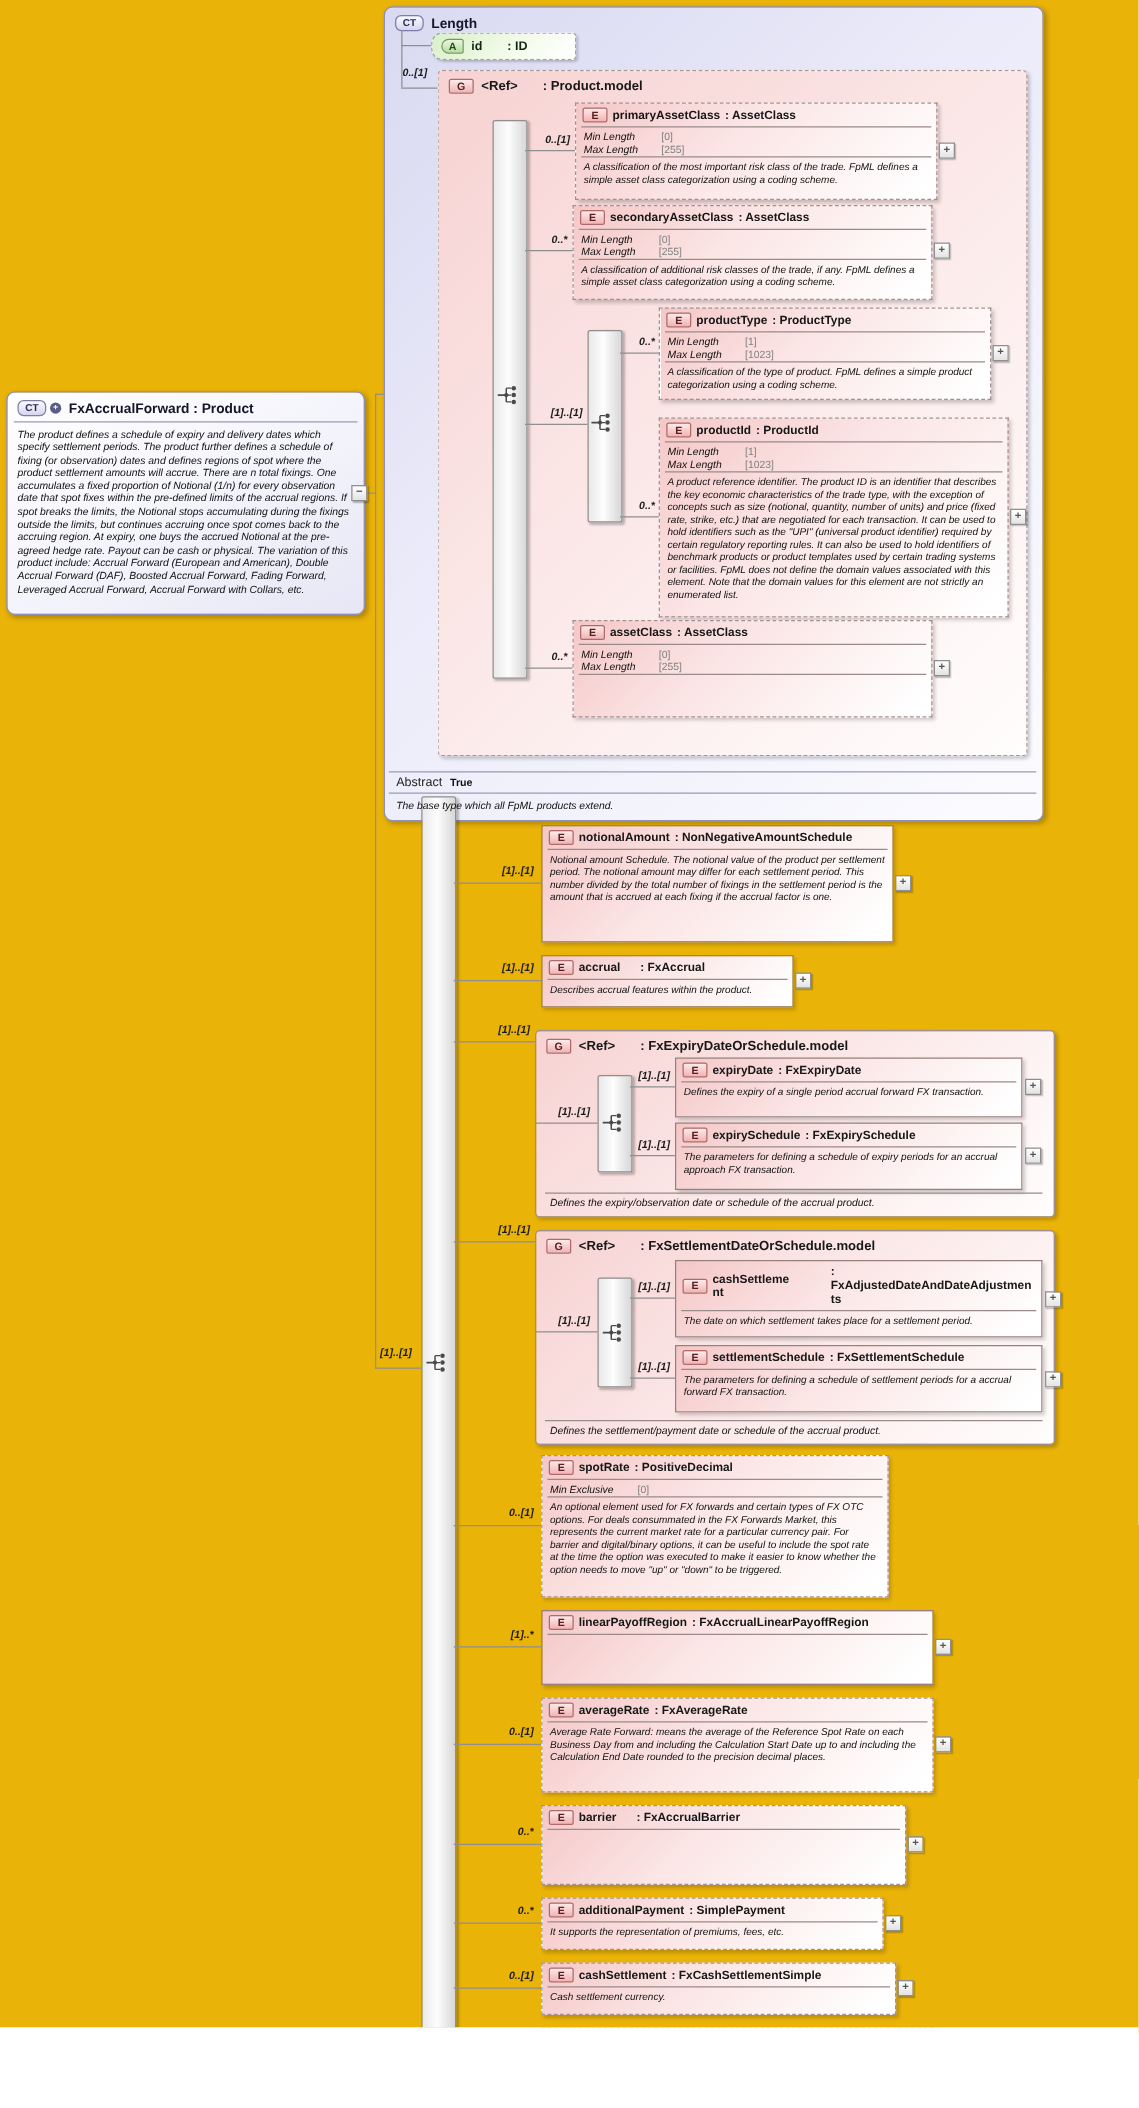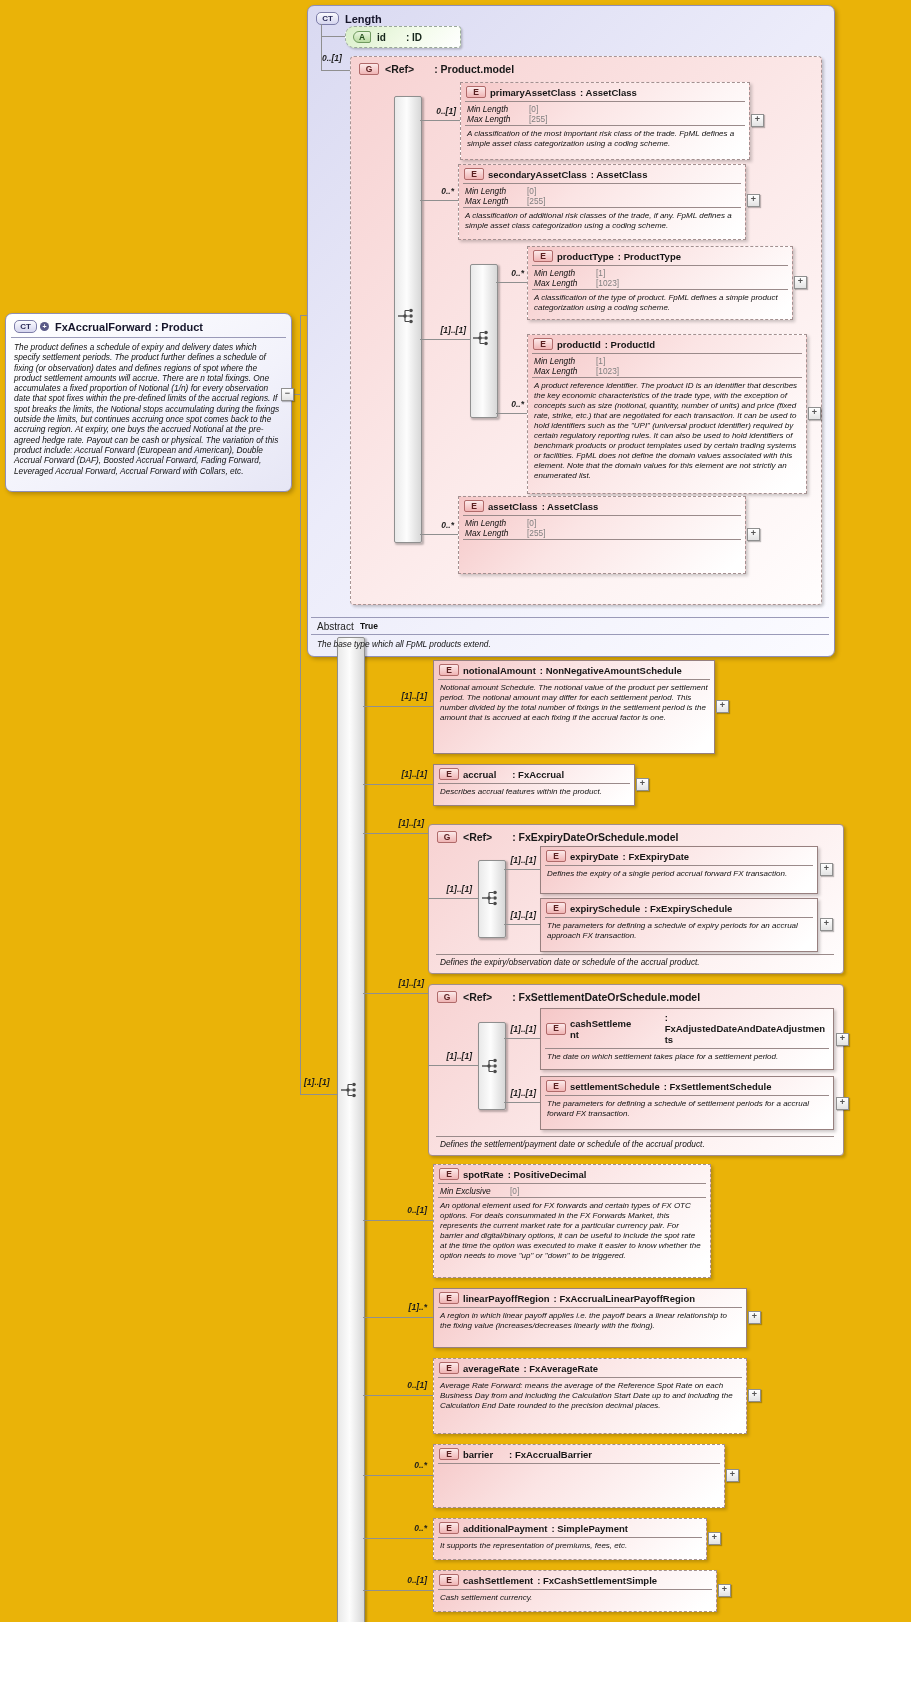--- a/index.html
+++ b/index.html
@@ -444,21 +444,20 @@
     <div class="edesc">An optional element used for FX forwards and certain types of FX OTC options. For deals consummated in the FX Forwards Market, this represents the current market rate for a particular currency pair. For barrier and digital/binary options, it can be useful to include the spot rate at the time the option was executed to make it easier to know whether the option needs to move "up" or "down" to be triggered.</div>
   </div>
 
   <div class="ebox" style="left:433px;top:1288px;width:312px;height:58px;">
     <div class="ehead">
       <span class="badge be">E</span>
       <span class="nm">linearPayoffRegion</span>
       <span class="tp">: FxAccrualLinearPayoffRegion</span>
     </div>
     <div class="sep"></div>
-    <div class="edesc">A region in which linear payoff applies i.e. the payoff bears a linear relationship to the fixing value (increases/decreases linearly with the fixing).</div>
   </div>
   <div class="plus" style="left:748px;top:1311px;">+</div>
 
   <div class="ebox dashed" style="left:433px;top:1358px;width:312px;height:74px;">
     <div class="ehead">
       <span class="badge be">E</span>
       <span class="nm">averageRate</span>
       <span class="tp">: FxAverageRate</span>
     </div>
     <div class="sep"></div>

